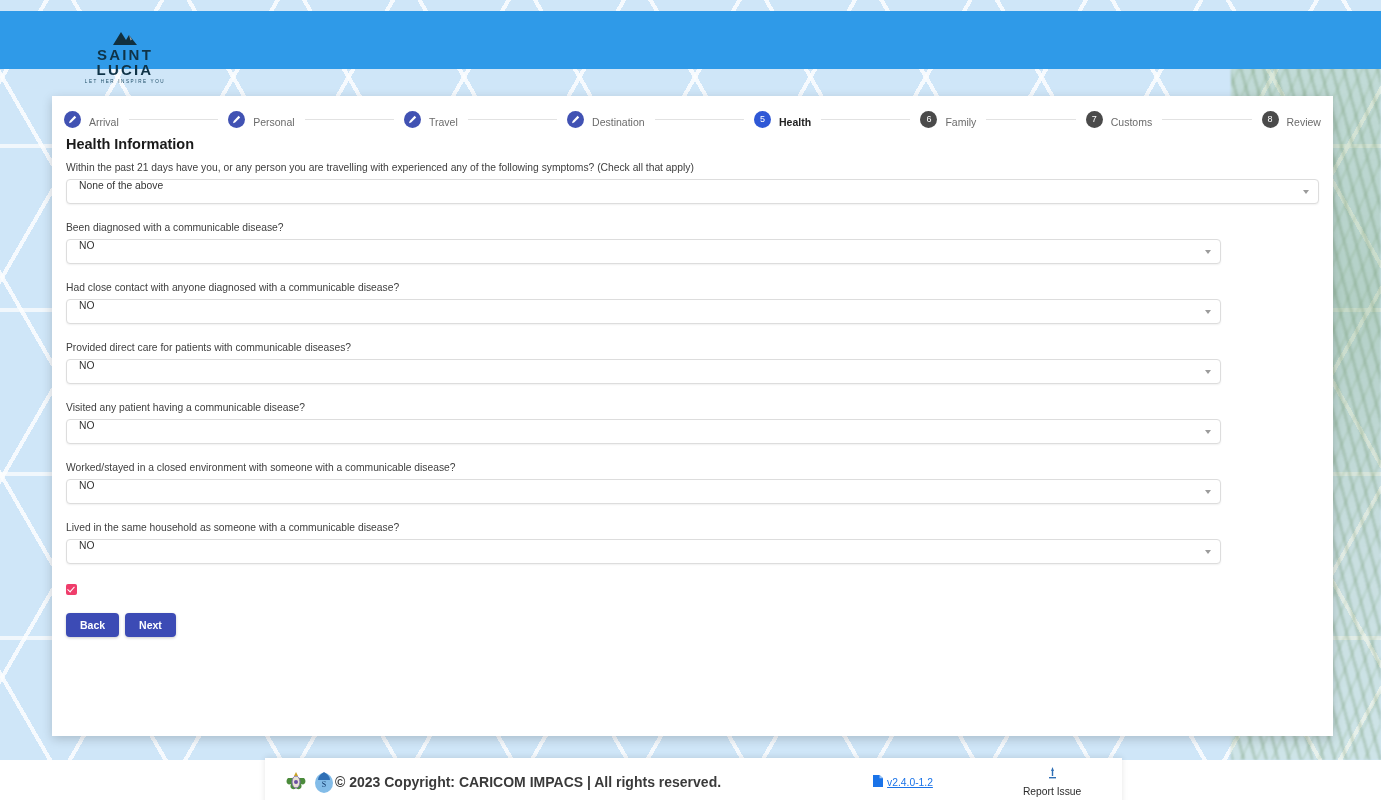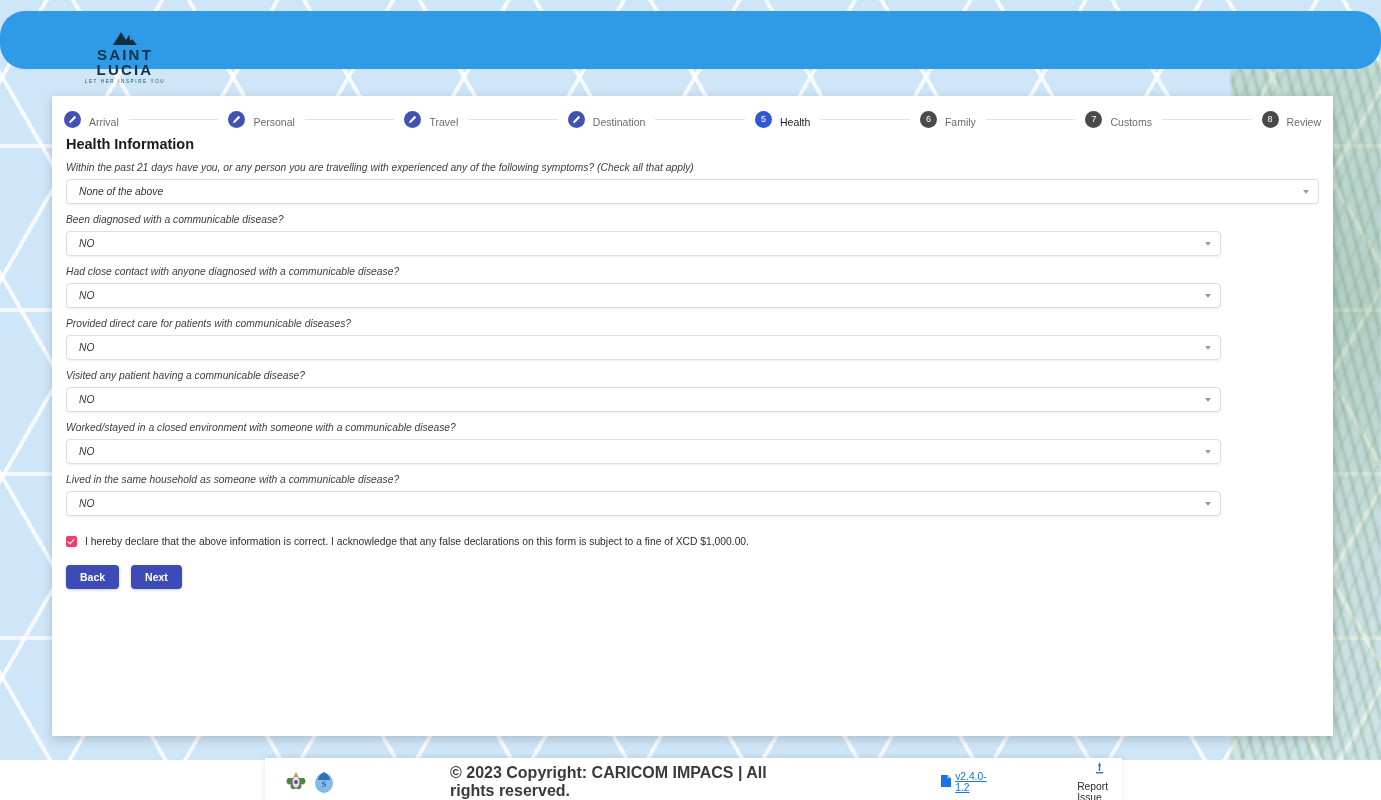--- a/index.html
+++ b/index.html
@@ -59,21 +59,20 @@
   }
 
   
   .header {
     position: absolute;
     left: 0; top: 11px;
     width: 1381px;
     height: 58px;
     background: #2f9ae8;
     z-index: 5;
-    border-radius: 25px;
   }
   .logo {
     position: absolute;
     left: 70px; top: 20px;
     width: 110px;
     text-align: center;
     color: #123a52;
     line-height: 1;
   }
   .logo-mark { display:block; height: 14px; margin-bottom: 2px; }
@@ -131,57 +130,57 @@
     flex: 0 0 auto;
   }
   .step-bubble.done  { background: #4152b3; }
   .step-bubble.active{ background: #2f58d6; }
   .step-bubble.todo  { background: #4a4a4a; }
   .step-label {
     margin-left: 8px;
     font-size: 10.5px;
     color: #6b6b6b;
   }
-  .step-label.active { color: #222; font-weight: normal; }
+  .step-label.active { color: #222; font-weight: bold; }
   .step-conn {
     flex: 1 1 auto;
     height: 1px;
     background: #e2e2e2;
     margin: 0 10px;
     min-width: 24px;
   }
 
   
   .form-body {
     position: absolute;
     left: 14px; top: 40px;
     width: 1253px;
   }
   .section-title {
     font-size: 14.5px;
     font-weight: bold;
     color: #1b1b1b;
     margin-bottom: 10px;
   }
-  .field { margin-bottom: 10px; font-style: italic; }
+  .field { margin-bottom: 18px; }
   .field-label {
     font-size: 10.3px;
     color: #404040;
     margin-bottom: 6px;
     display: block;
   }
   .select {
     position: relative;
     height: 25px;
     background: #ffffff;
     border: 1px solid #dddddd;
     border-radius: 4px;
     box-shadow: 0 1px 2px rgba(0,0,0,.06);
     display: flex;
-    align-items: center;
+    align-items: flex-start;
     padding: 0 22px 0 12px;
     font-size: 10.3px;
     color: #343434;
     width: 1253px;
   }
   .field.narrow .select { width: 1155px; }
   .caret {
     position: absolute;
     right: 9px; top: 50%;
     margin-top: -2px;
@@ -214,21 +213,21 @@
     border-width: 0 1.6px 1.6px 0;
     transform: rotate(42deg);
   }
   .declare-text {
     margin-left: 8px;
     font-size: 10.3px;
     color: #2d2d2d;
   }
 
   
-  .btn-row { display: flex; gap: 12px; }
+  .btn-row { display: flex; gap: 6px; }
   .btn {
     background: #3c4bb5;
     color: #ffffff;
     border: none;
     border-radius: 4px;
     font-family: "Liberation Sans", sans-serif;
     font-size: 10.5px;
     font-weight: bold;
     padding: 6px 14px;
     cursor: pointer;
@@ -251,22 +250,21 @@
     height: 48px;
     background: #ffffff;
     box-shadow: 0 -1px 6px rgba(0,0,0,.10);
     display: flex;
     align-items: center;
     z-index: 8;
   }
   .crest-wrap { display: flex; align-items: center; gap: 6px; margin-left: 20px; }
   .crest { width: 22px; height: 26px; }
   .copyright {
-    margin-left: 115px;
-    font-size: 16px;
+    font-size: 14px;
     font-weight: bold;
     color: #3a3a3a;
   }
   .version-link {
     margin-left: 152px;
     display: flex;
     align-items: center;
     gap: 4px;
     font-size: 10.3px;
     color: #1a73e8;
@@ -417,21 +415,20 @@
             <label class="field-label">Lived in the same household as someone with a communicable disease?</label>
             <div class="select">
               <span>NO</span>
               <span class="caret"></span>
             </div>
           </div>
         </div>
 
       <div class="declare">
         <span class="checkbox"></span>
-        <span class="declare-text">I hereby declare that the above information is correct. I acknowledge that any false declarations on this form is subject to a fine of XCD $1,000.00.</span>
       </div>
 
       <div class="btn-row">
         <button class="btn">Back</button>
         <button class="btn">Next</button>
       </div>
     </div>
   </div>
 
   <div class="bottom-strip"></div>

